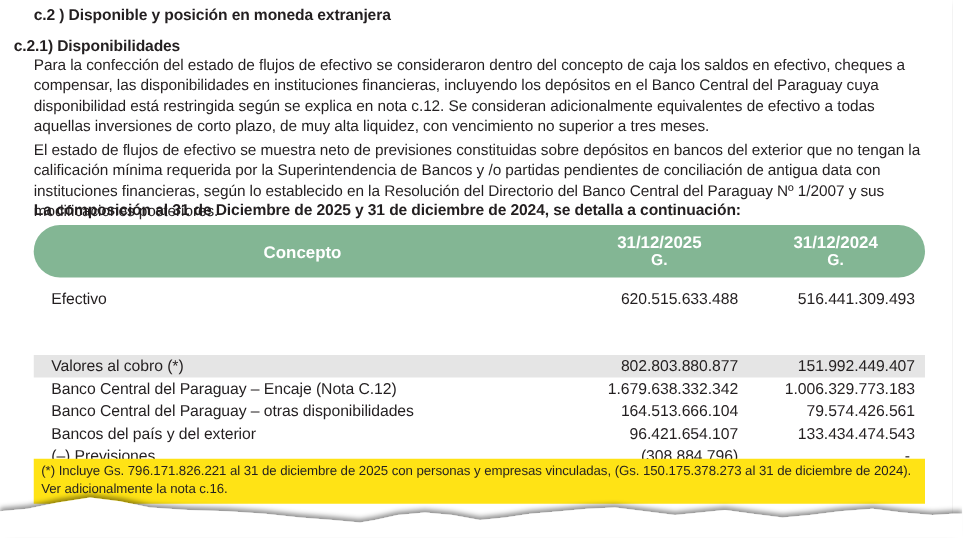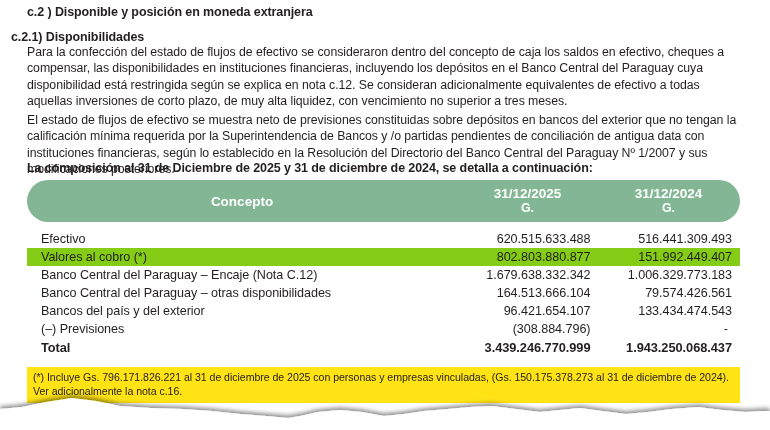--- a/index.html
+++ b/index.html
@@ -124,21 +124,21 @@
 
   .trow {
     display: flex;
     align-items: center;
     height: 18px;
     font-size: 12.6px;
     letter-spacing: -0.05px;
     justify-content: space-between;
   }
   .trow.first { margin-top: 8px; }
-  .trow.hl { background: #84cc16; }
+  .trow.hl { background: #e5e5e5; margin-top: 36px; }
   .trow.total { font-weight: bold; font-size: 12.8px; }
   .c-concept {
     flex: 0 0 430px;
     padding-left: 14px;
     box-sizing: border-box;
     white-space: nowrap;
     overflow: hidden;
   }
   .c-val {
     flex: 0 0 141px;

